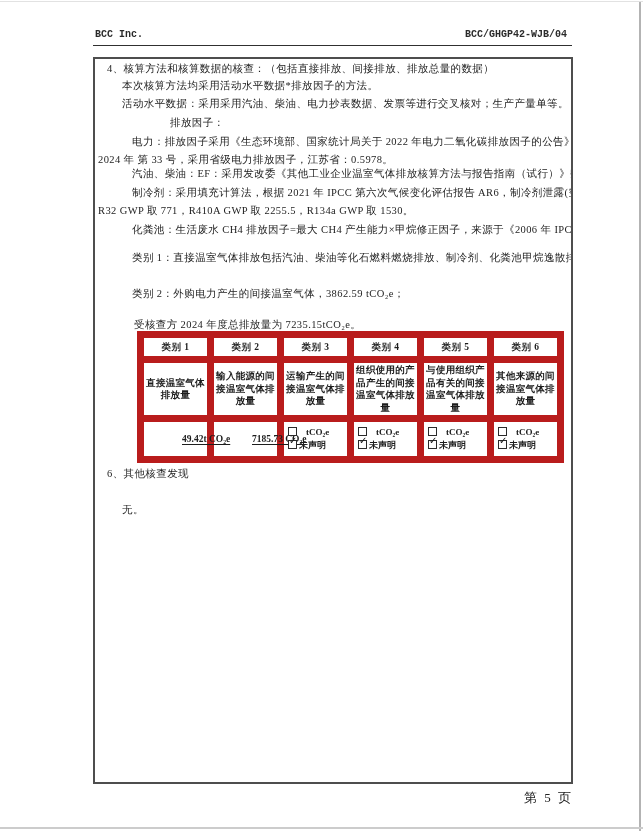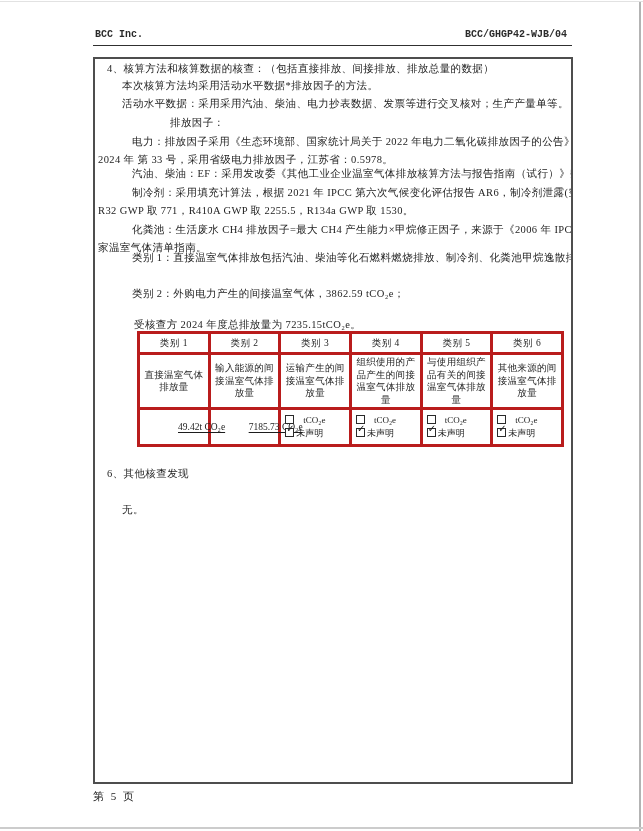--- a/index.html
+++ b/index.html
@@ -40,41 +40,41 @@
   .s6-heading{top:408px;left:12px;}
   .s6-body{top:444px;left:27px;}
   .twoline .line{line-height:17.5px;white-space:nowrap;}
   .twoline .first{text-indent:34px;}
 
   table.emit{
     position:absolute;top:272px;left:42px;width:427px;
     border-collapse:collapse;table-layout:fixed;
   }
   table.emit th,table.emit td{
-    border:3px solid #b91c1c;padding:1px 2px;vertical-align:middle;
-    font-weight:normal;color:#1d1d1d;
+    border:7px solid #b91c1c;padding:1px 2px;vertical-align:middle;
+    font-weight:bold;color:#1d1d1d;
   }
   table.emit th{height:16px;font-size:9.5px;text-align:center;letter-spacing:0.5px;}
   table.emit td.lbl{height:49px;font-size:9.5px;line-height:12.5px;text-align:center;letter-spacing:0.3px;}
   table.emit td.valcell{height:32px;font-size:9.5px;text-align:center;}
   .val{text-decoration:underline;text-underline-offset:2px;white-space:nowrap;margin-left:36px;}
   table.emit td.cbcell{height:32px;font-size:9px;text-align:left;padding-left:4px;}
   .cb-line{line-height:13px;white-space:nowrap;}
   .cb{
     display:inline-block;width:7px;height:7px;border:1px solid #2a2a2a;
     vertical-align:-1px;margin-right:9px;position:relative;background:#fff;
   }
   .cb.checked{margin-right:2px;}
   .tick{
     position:absolute;left:0px;top:-5px;font-size:10px;line-height:10px;
     font-family:"DejaVu Sans",sans-serif;color:#1d1d1d;
   }
   .footer{
-    position:absolute;left:93px;top:789px;width:480px;text-align:left;
-    font-size:11px;letter-spacing:2px;color:#222;
+    position:absolute;left:93px;top:789px;width:480px;text-align:right;
+    font-size:13px;letter-spacing:2px;color:#222;
   }
 </style>
 </head>
 <body>
 
 <div class="page">
   <div class="edge-top"></div>
   <div class="edge-right"></div>
   <div class="edge-bottom"></div>
 
@@ -96,21 +96,20 @@
 
     <div class="t p-fuel">汽油、柴油：EF：采用发改委《其他工业企业温室气体排放核算方法与报告指南（试行）》数据。</div>
 
     <div class="t p-refrigerant twoline">
       <div class="line first">制冷剂：采用填充计算法，根据 2021 年 IPCC 第六次气候变化评估报告 AR6，制冷剂泄露(空调)，</div>
       <div class="line">R32 GWP 取 771，R410A GWP 取 2255.5，R134a GWP 取 1530。</div>
     </div>
 
     <div class="t p-septic twoline">
       <div class="line first">化粪池：生活废水 CH4 排放因子=最大 CH4 产生能力×甲烷修正因子，来源于《2006 年 IPCC 国</div>
-      <div class="line">家温室气体清单指南。</div>
     </div>
 
     <div class="t p-cat1 twoline">
       <div class="line first">类别 1：直接温室气体排放包括汽油、柴油等化石燃料燃烧排放、制冷剂、化粪池甲烷逸散排放</div>
     </div>
 
     <div class="t p-cat2">类别 2：外购电力产生的间接温室气体，3862.59 tCO₂e；</div>
     <div class="t p-total">受核查方 2024 年度总排放量为 7235.15tCO₂e。</div>
 
     <table class="emit">

